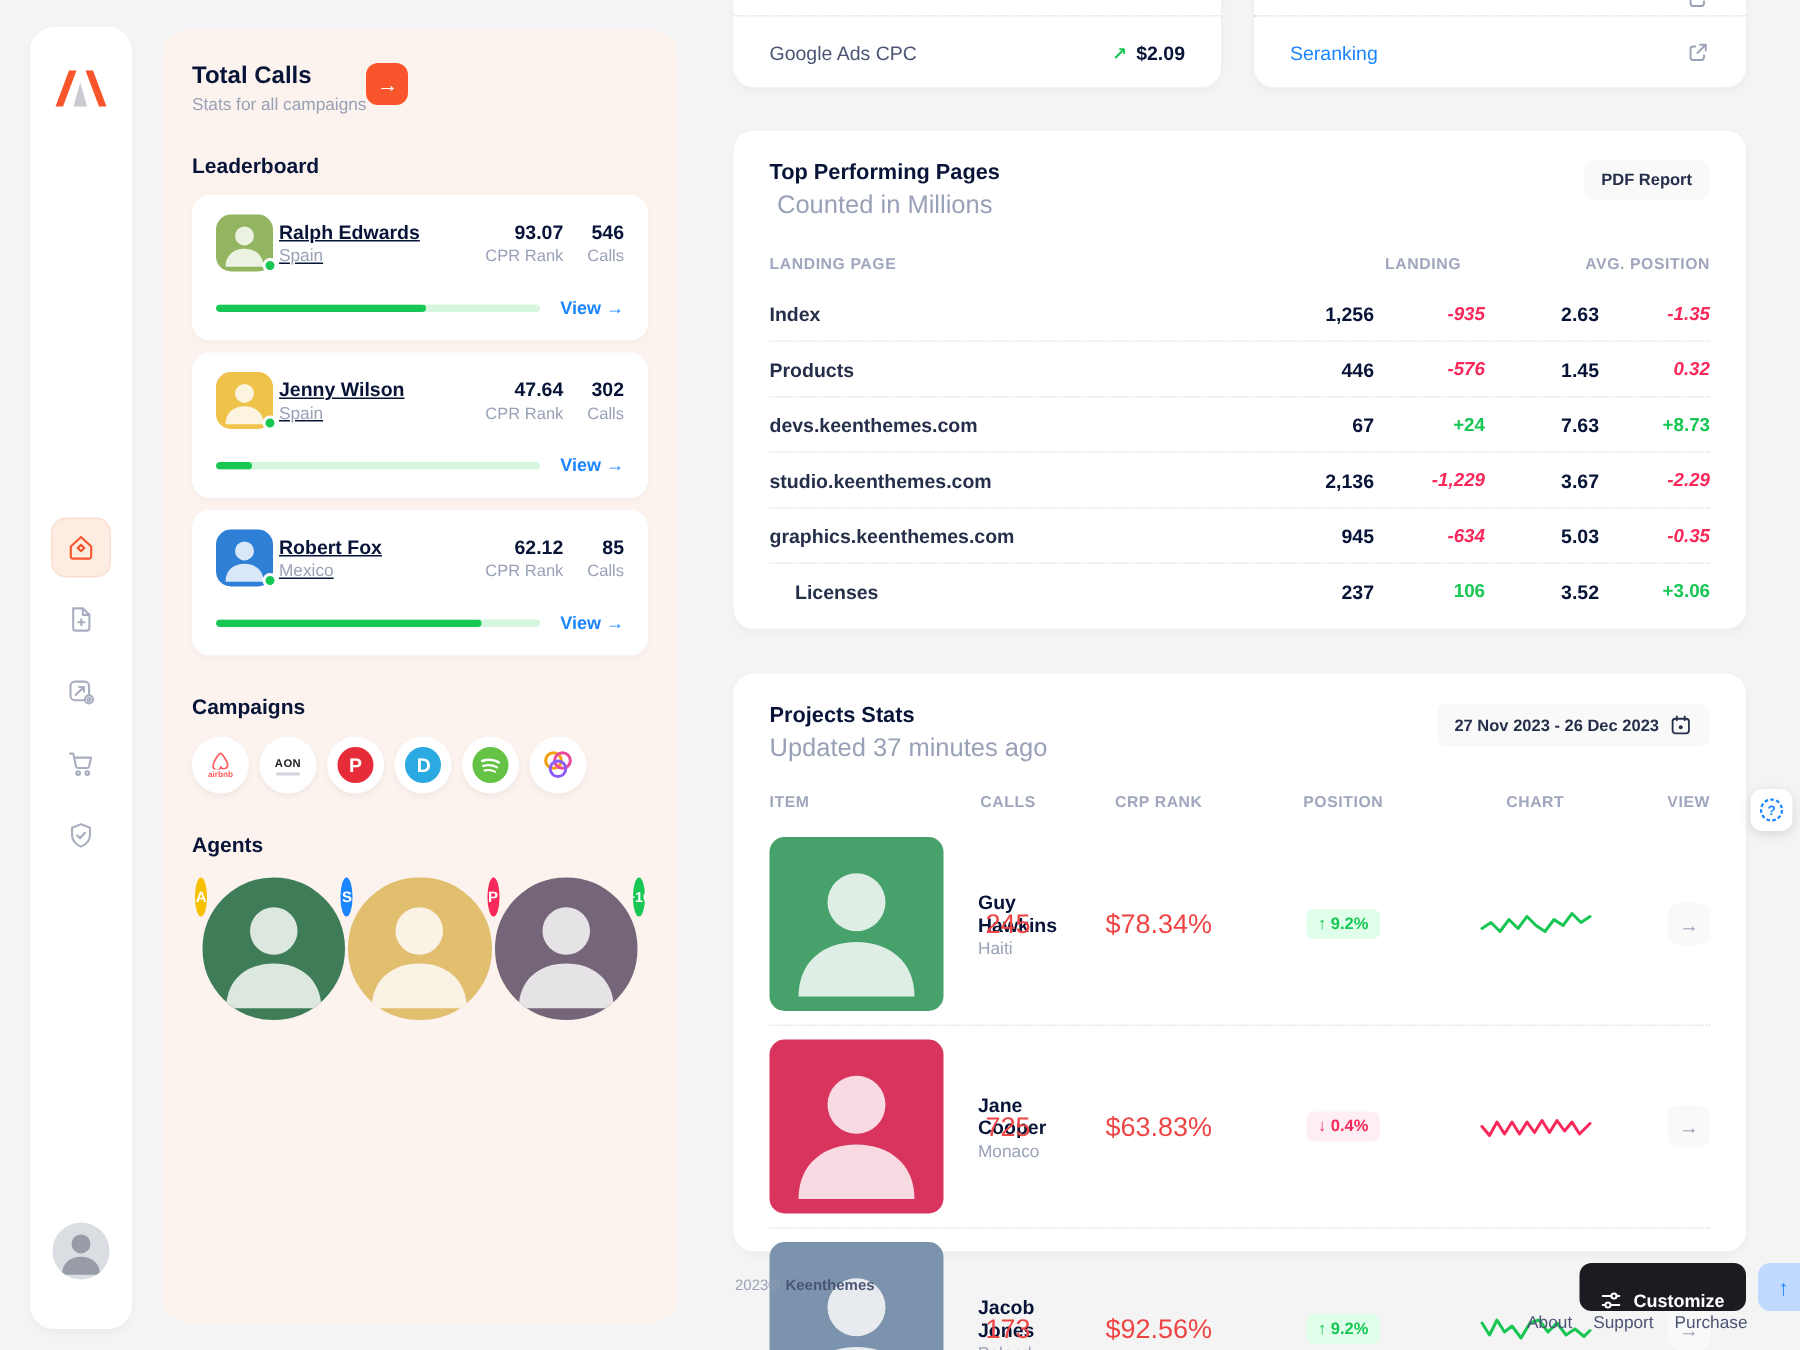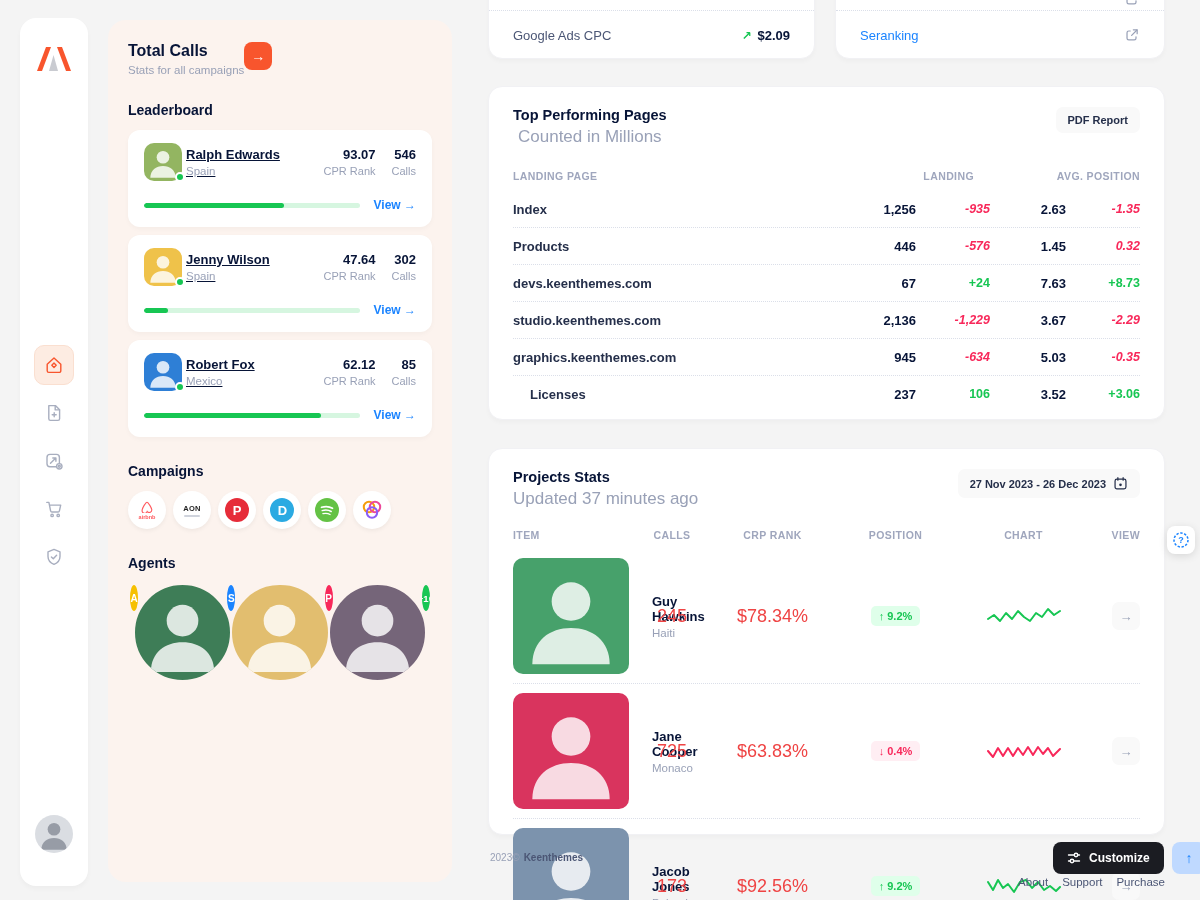--- a/index.html
+++ b/index.html
@@ -141,21 +141,21 @@
   .person.dark .ph { fill:rgba(96,102,116,.55); }
 
   
   .footer-left { position:absolute; left:490px; top:852px; font-size:10px; color:#99A1B7; }
   .footer-left b { color:#4B5675; font-weight:600; margin-left:4px; }
   .footer-right { position:absolute; top:876px; left:1020px; width:145px;
     display:flex; justify-content:flex-end; gap:14px; font-size:11.5px; color:#4B5675; }
   .footer-right span { cursor:pointer; }
   .customize { position:absolute; left:1053px; top:842px; height:32px;
     background:#1B1C22; color:#fff; border:none; border-radius:8px; padding:0 14px;
-    font-size:12px; font-weight:600; font-family:inherit; display:flex; align-items:center;
+    font-size:12px; font-weight:600; font-family:inherit; display:flex; align-items:flex-end;
     gap:8px; cursor:pointer; }
   .scrolltop { position:absolute; left:1172px; top:842px; width:34px; height:32px;
     background:#BFD9FF; color:#1B84FF; border:none; border-radius:8px; font-size:14px;
     font-weight:700; cursor:pointer; }
   .help-fab { position:absolute; left:1167px; top:526px; width:28px; height:28px;
     background:#fff; border:none; border-radius:8px; box-shadow:0 2px 8px rgba(0,0,0,.12);
     display:flex; align-items:center; justify-content:center; cursor:pointer; }
 </style>
 </head>
 <body>

